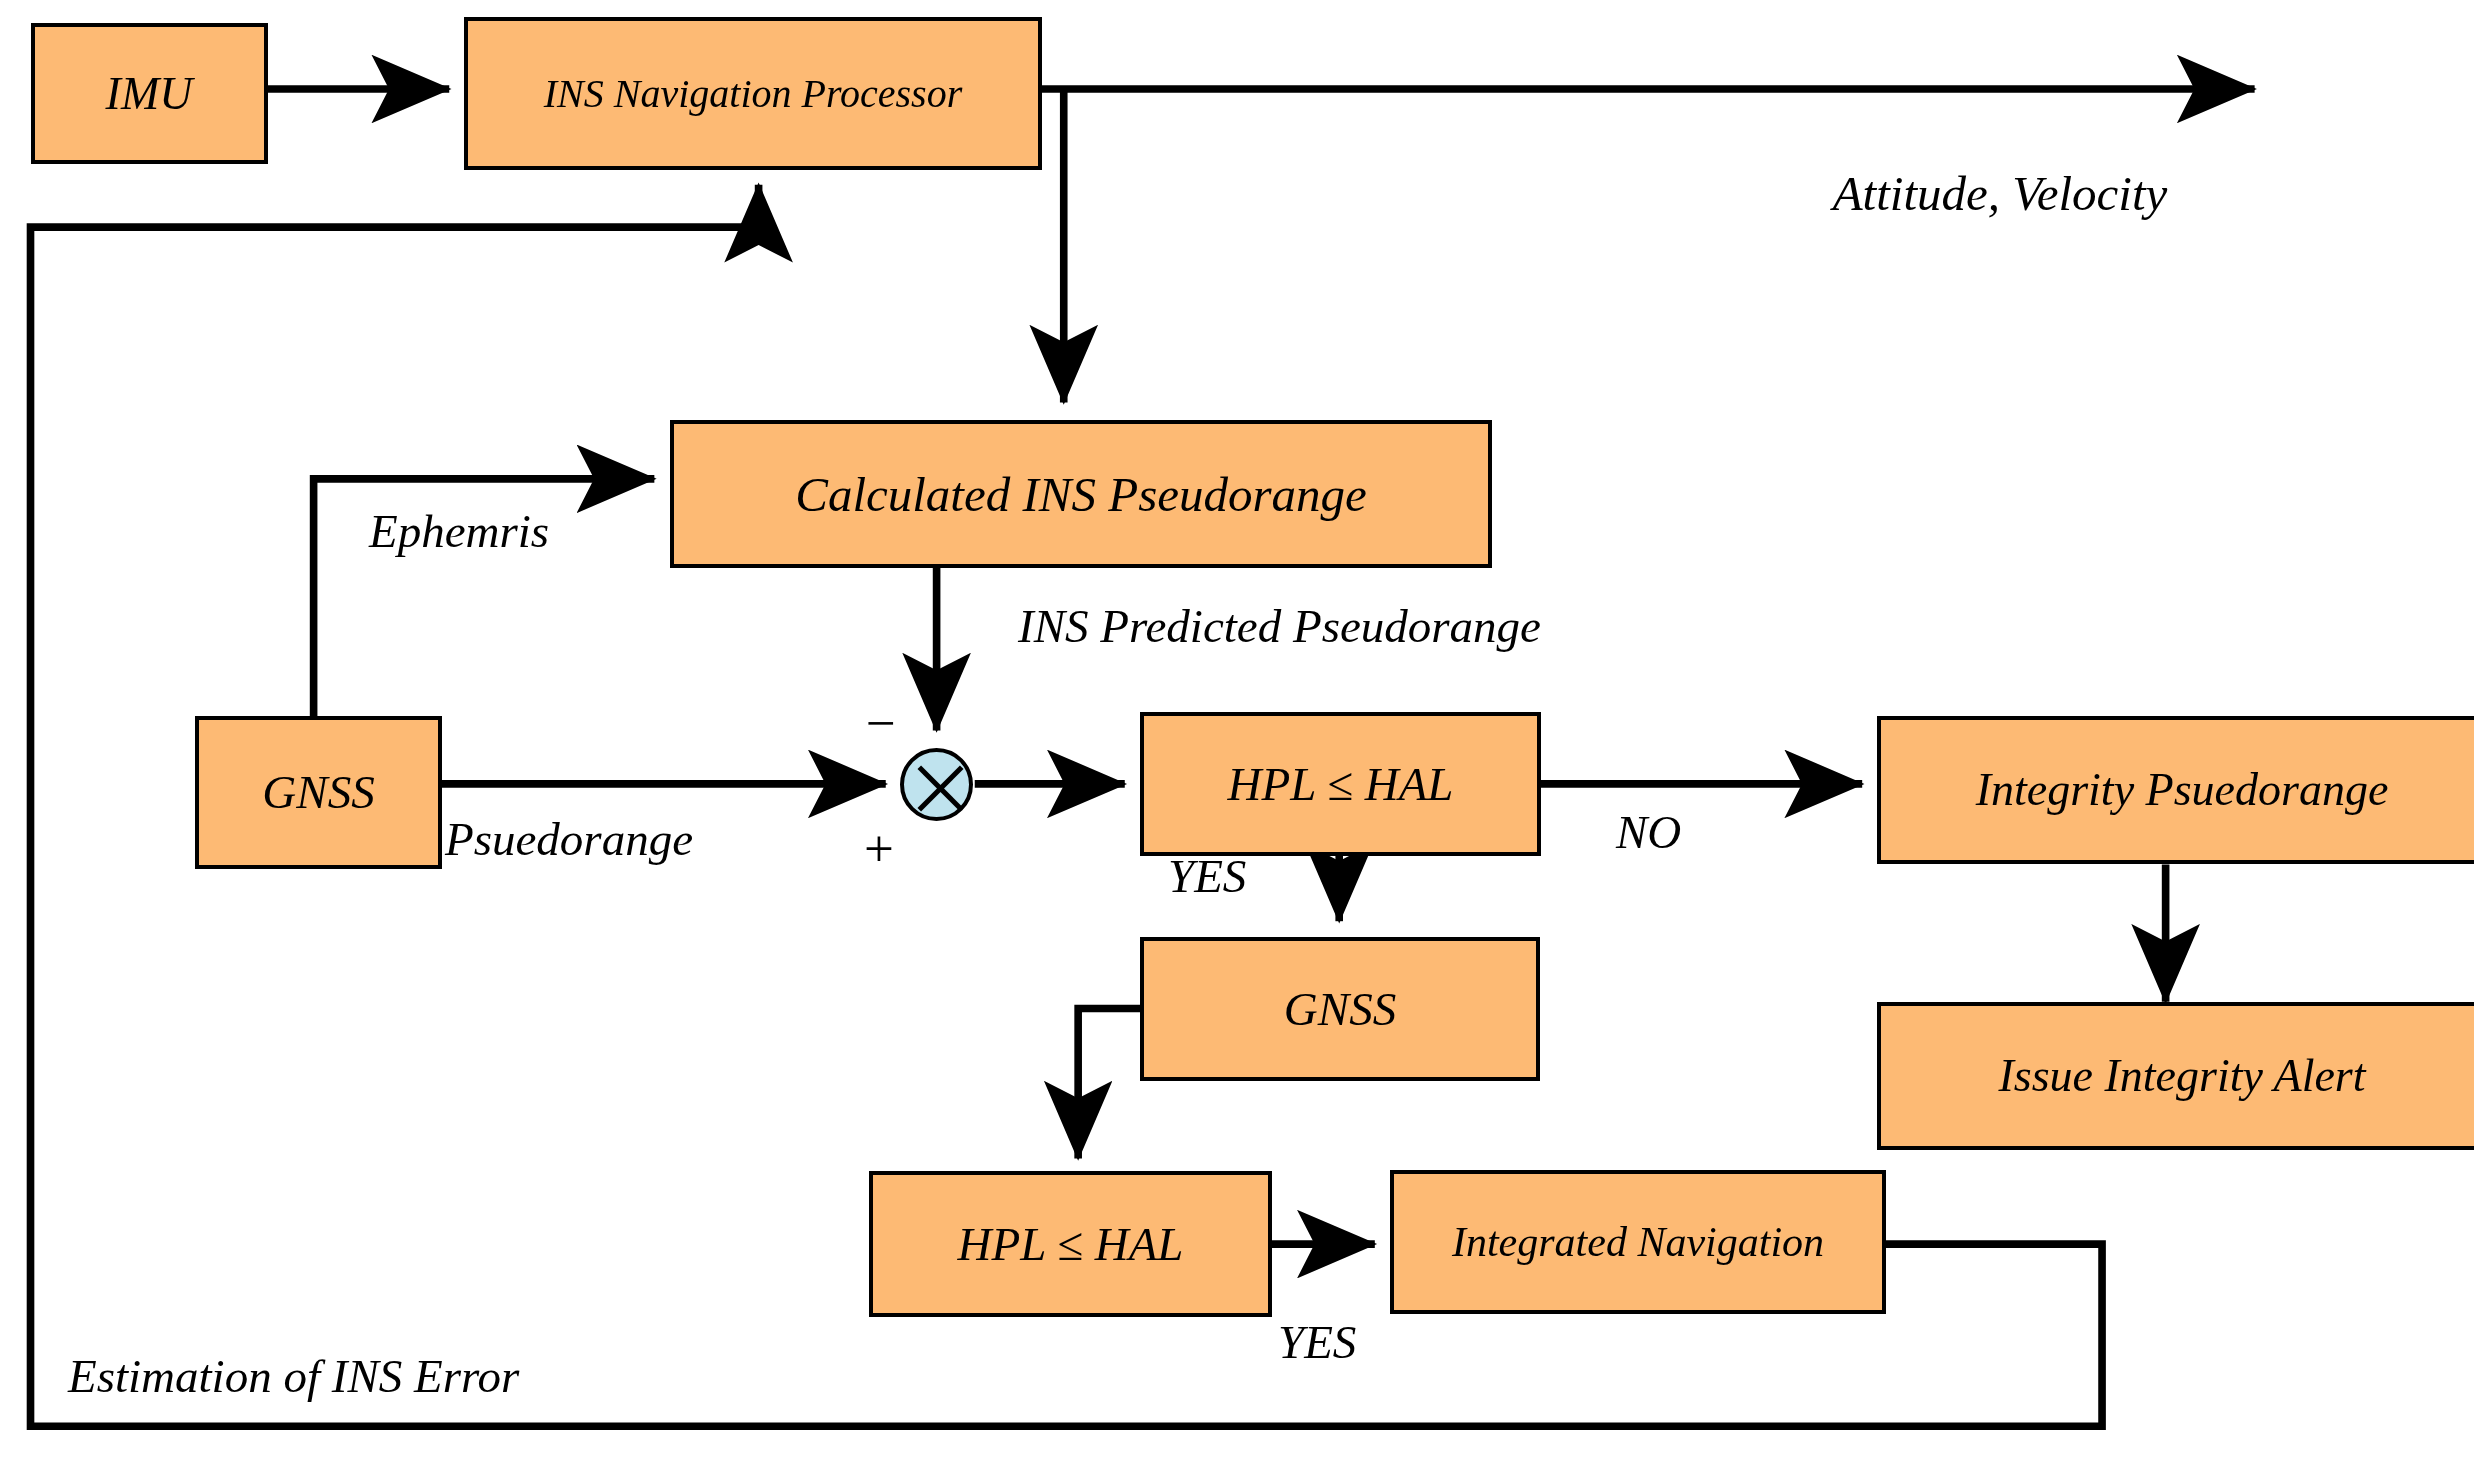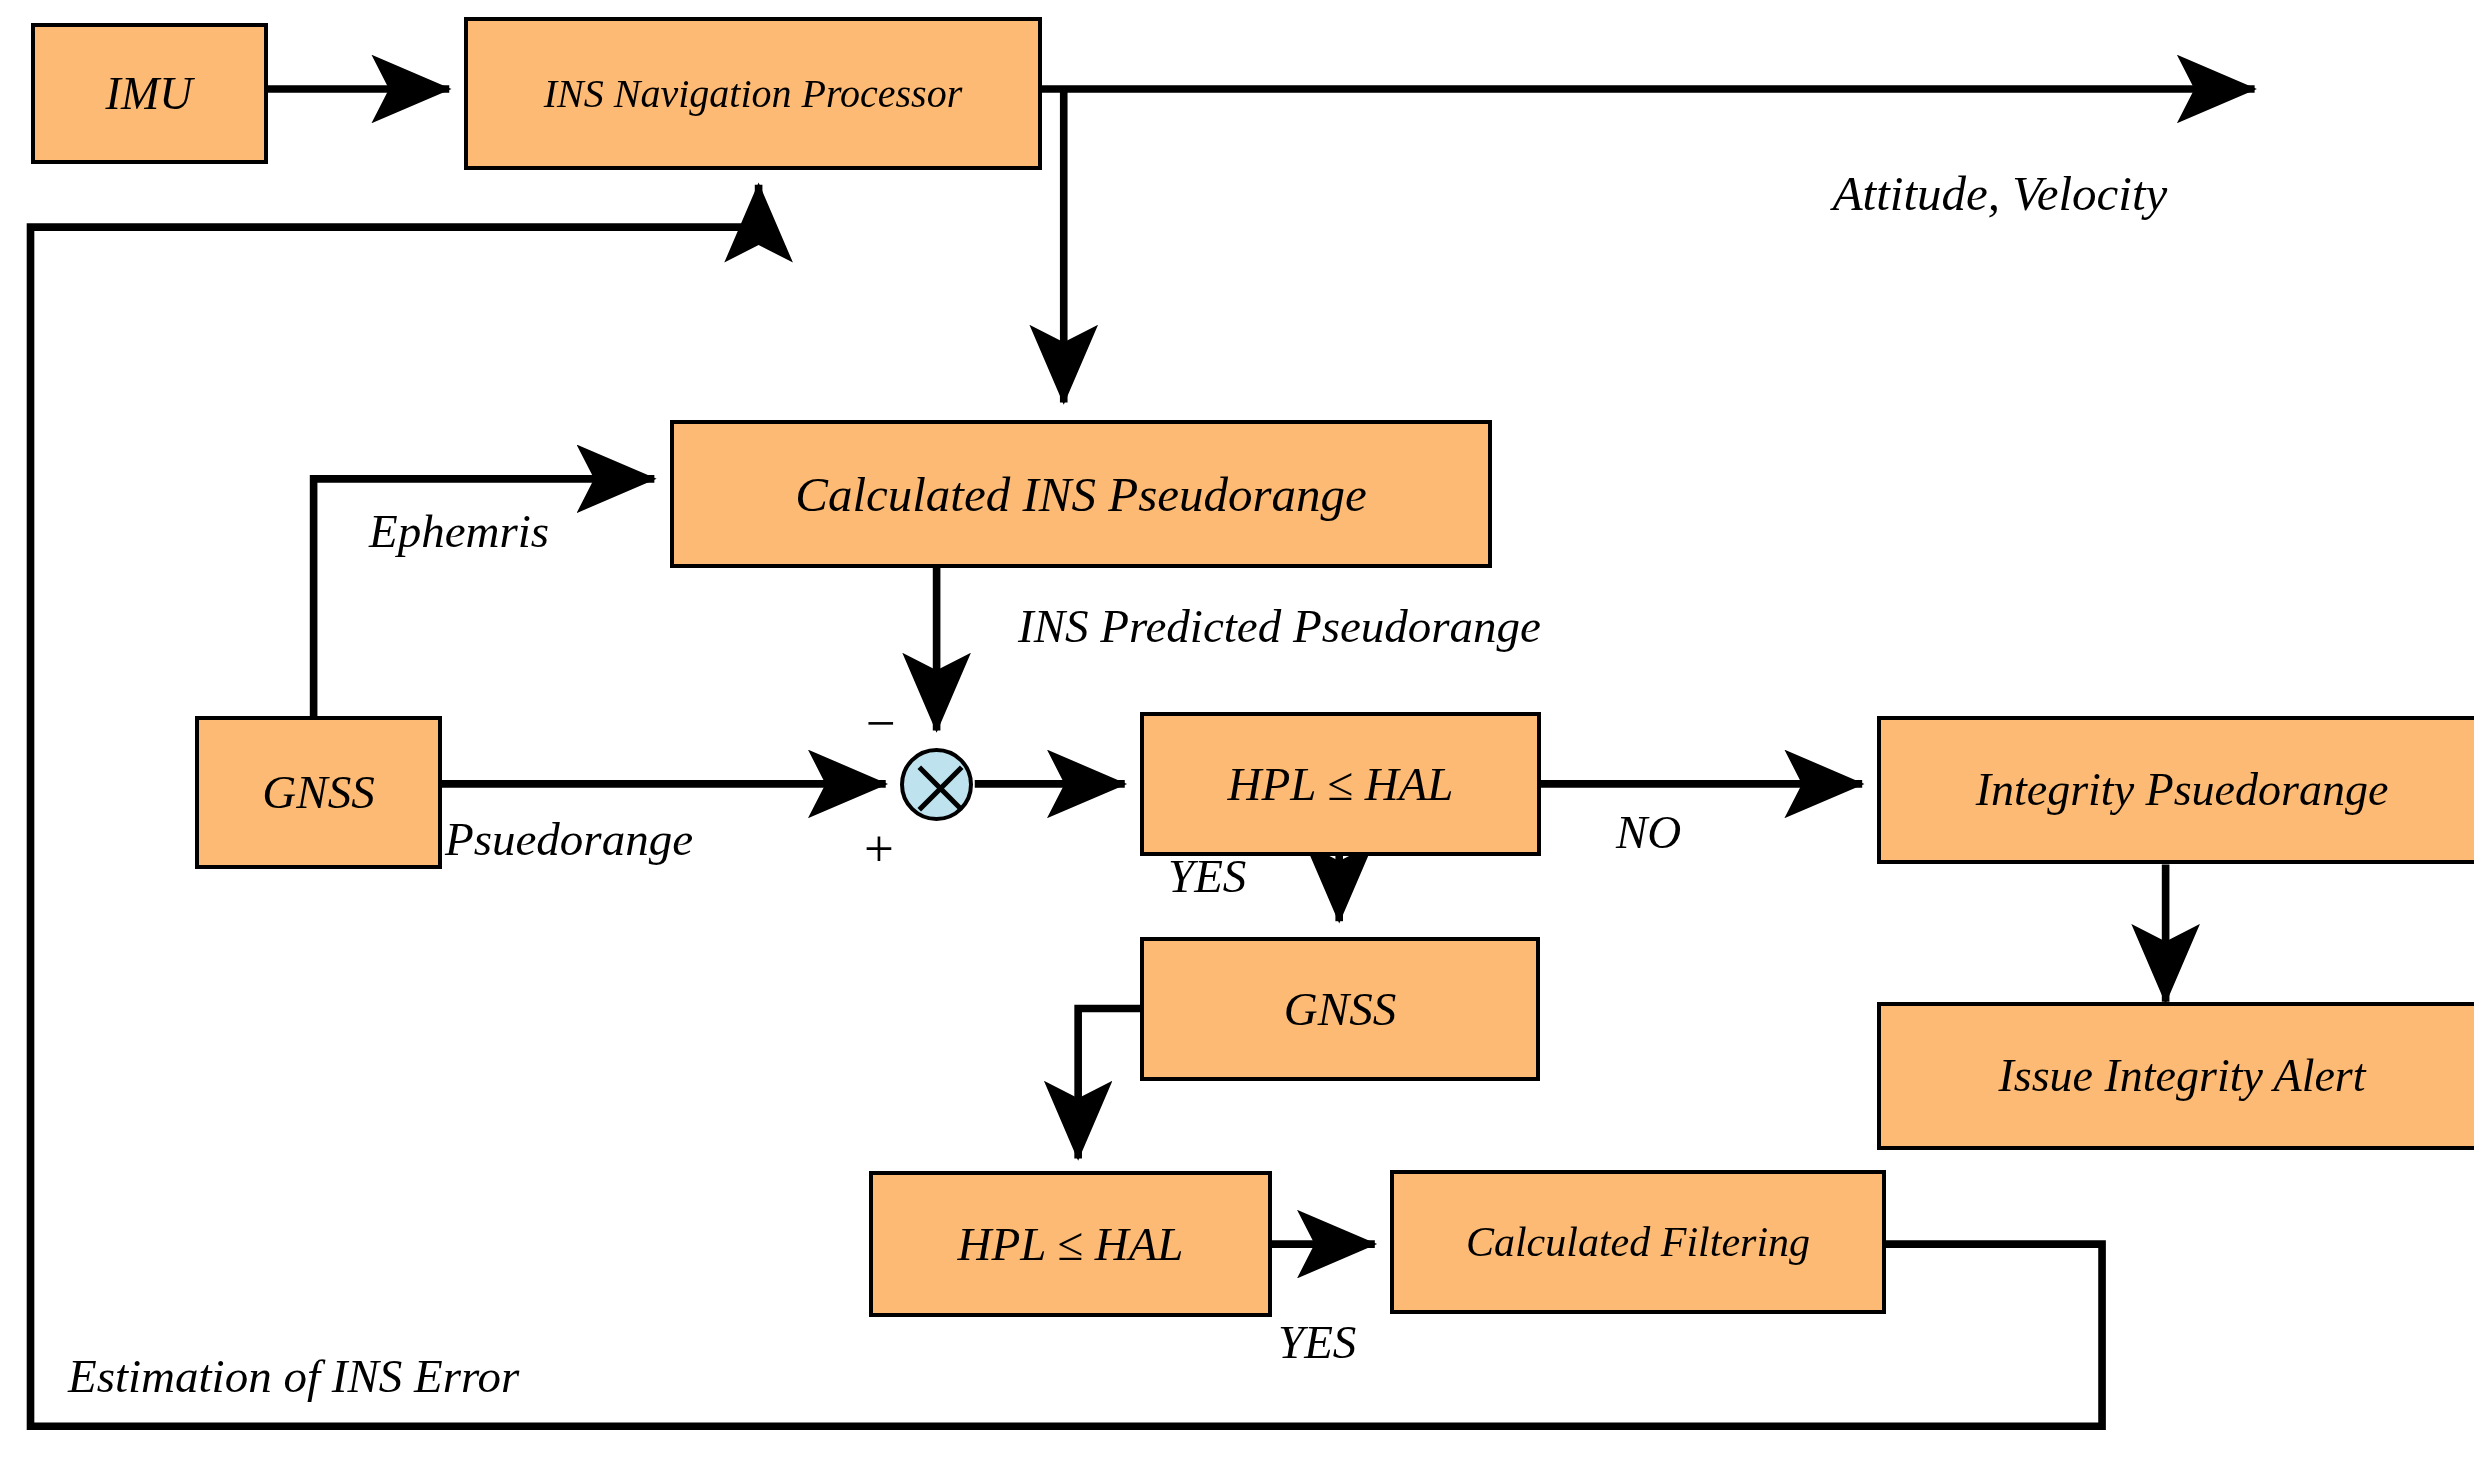--- a/index.html
+++ b/index.html
@@ -134,21 +134,21 @@
 
   <div class="node" style="left:1140px;top:937px;width:400px;height:144px;font-size:47px;">
     <span>GNSS</span>
   </div>
 
   <div class="node" style="left:869px;top:1171px;width:403px;height:146px;font-size:47px;">
     <span>HPL ≤ HAL</span>
   </div>
 
   <div class="node" style="left:1390px;top:1170px;width:496px;height:144px;font-size:42px;">
-    <span>Calculated Filtering</span>
+    <span>Integrated Navigation</span>
   </div>
 
   <div class="edgelabel" style="left:369px;top:507px;font-size:47px;">Ephemris</div>
 
   <div class="edgelabel" style="left:445px;top:815px;font-size:47px;">Psuedorange</div>
 
   <div class="edgelabel" style="left:1002px;top:602px;font-size:47px;margin-left:16px;">INS Predicted Pseudorange</div>
 
   <div class="edgelabel" style="left:1168px;top:852px;font-size:47px;">YES</div>
 

